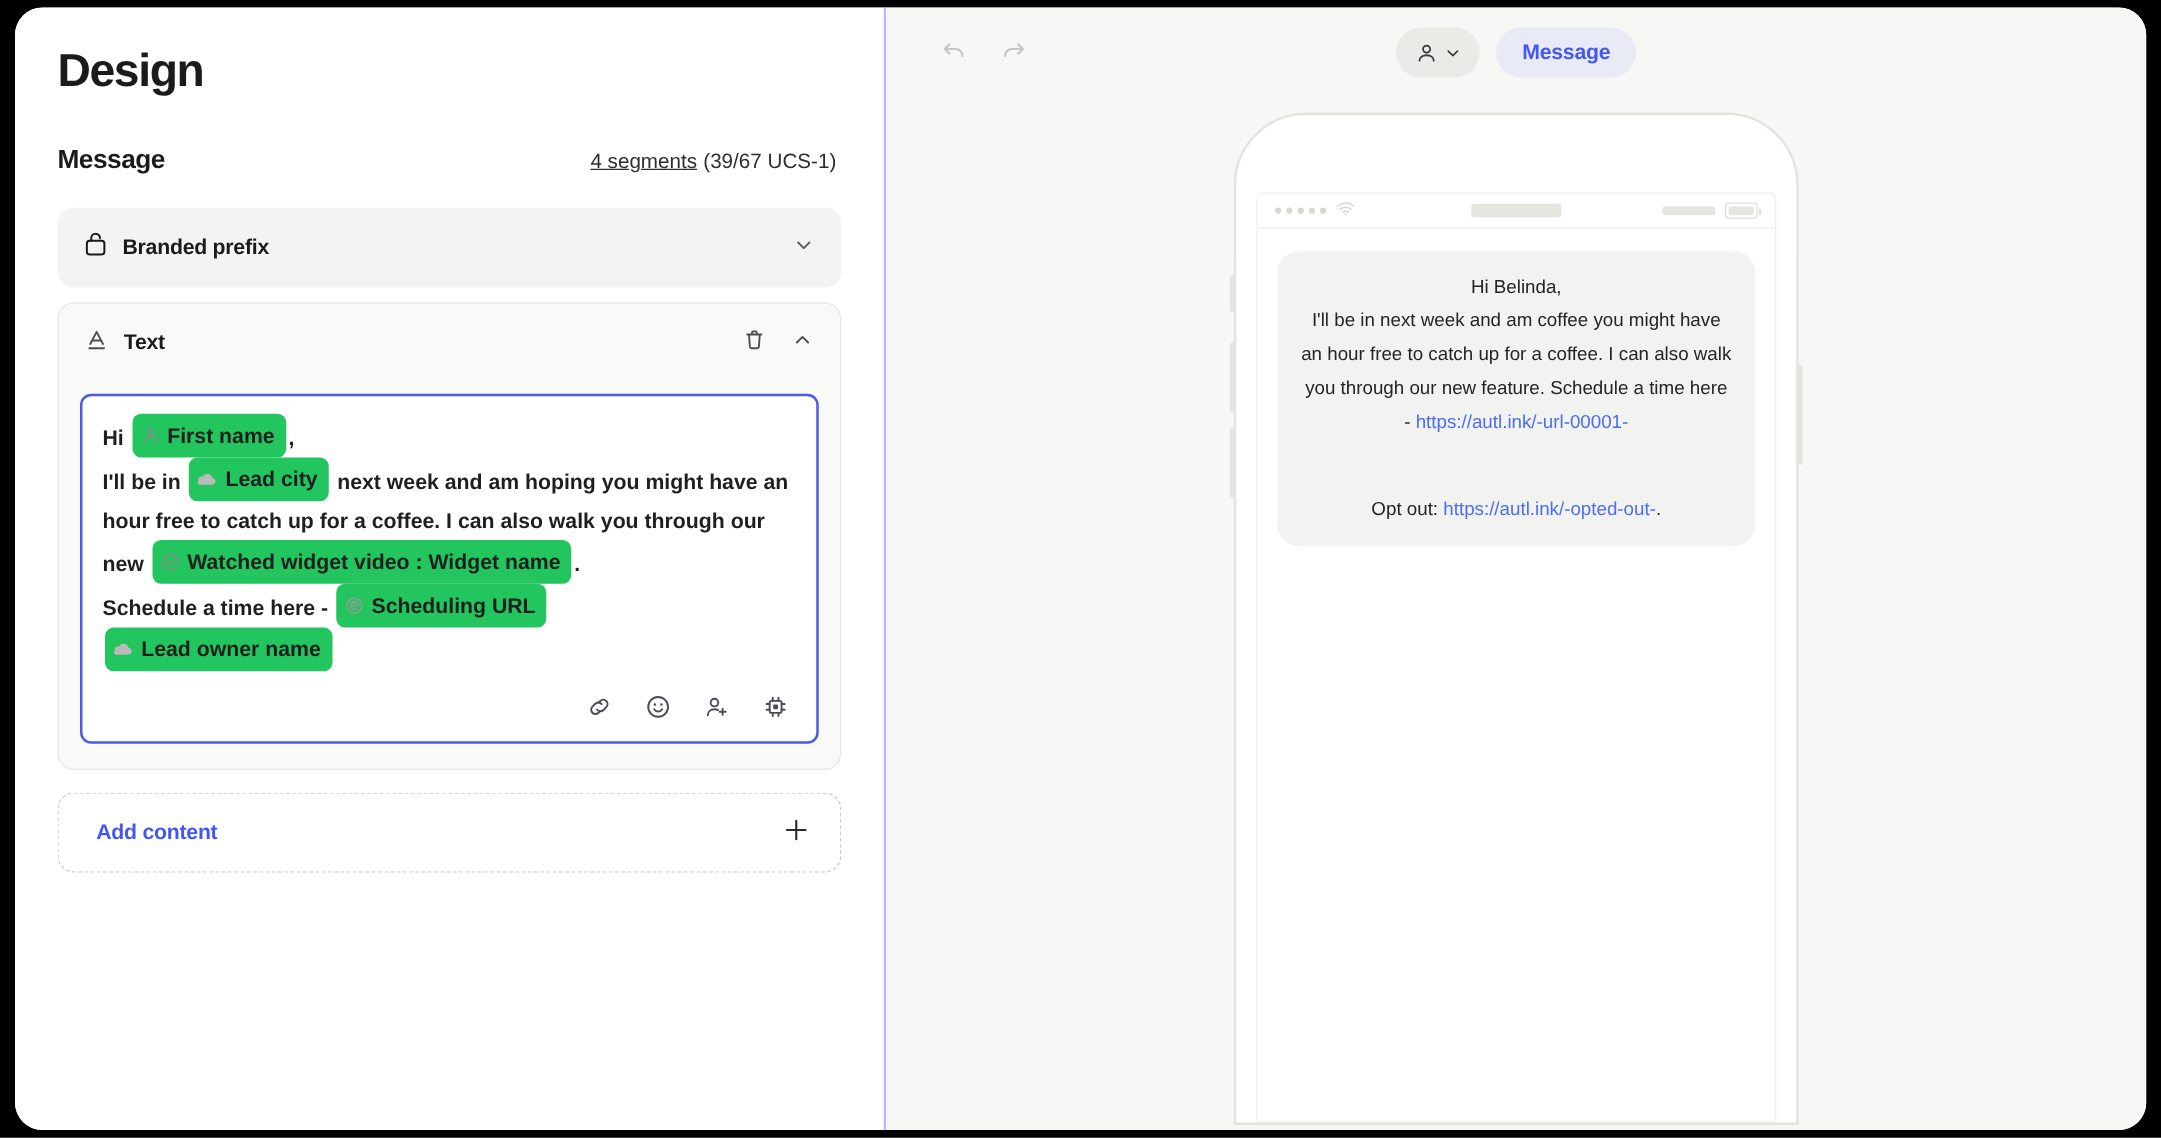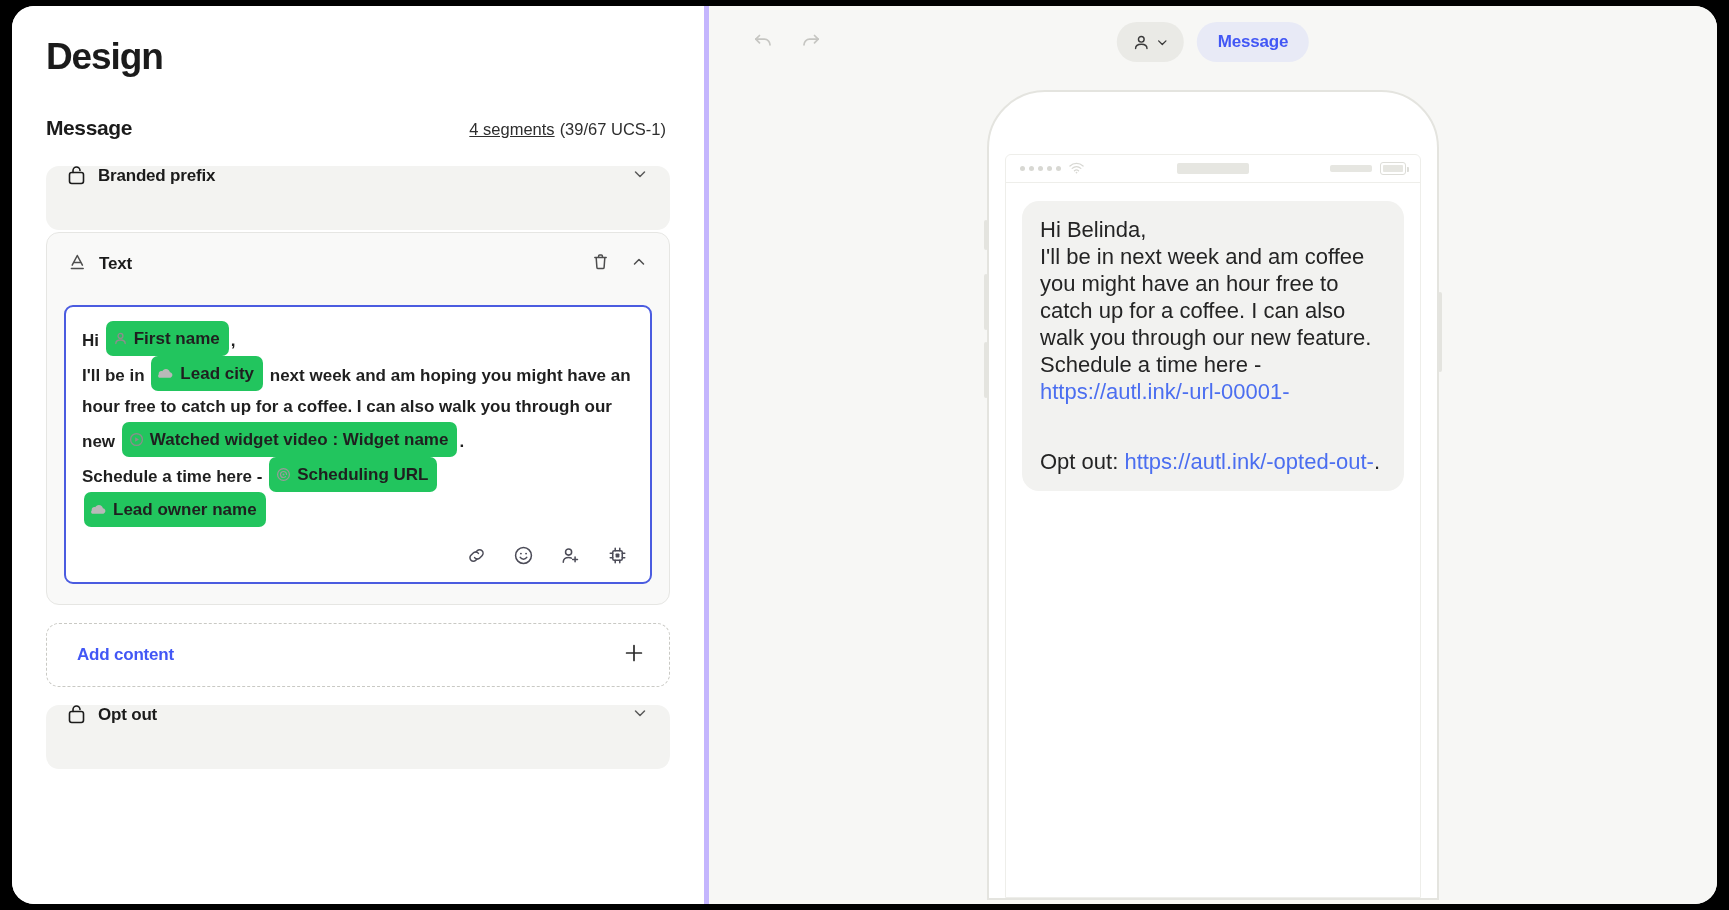--- a/index.html
+++ b/index.html
@@ -17,21 +17,21 @@
     border-radius: 22px;
     overflow: hidden;
     display: flex;
   }
 
   
   .left-panel {
     width: 697px;
     height: 100%;
     background: #ffffff;
-    border-right: 5px solid #c4b5fd;
+    border-right: 2px solid #c4b5fd;
     padding: 22px 34px 0 34px;
     position: relative;
     flex-shrink: 0;
   }
   .page-title {
     font-size: 37px;
     font-weight: 700;
     color: #1b1b1b;
     letter-spacing: -1.1px;
     margin-top: 8px;
@@ -53,22 +53,23 @@
   .seg-info { font-size: 16.5px; color: #2e2e2e; }
   .seg-count { text-decoration: underline; }
   .seg-detail { margin-left: 5px; }
 
   
   .block {
     background: #f3f3f1;
     border-radius: 13px;
     height: 64px;
     display: flex;
+    align-items: center;
     padding: 0 22px;
-    margin-bottom: 2px;
+    margin-bottom: 12px;
   }
   .block-label {
     font-size: 17px;
     font-weight: 700;
     color: #1b1b1b;
     margin-left: 13px;
     letter-spacing: -0.2px;
   }
   .block .spacer { flex: 1; }
   .chev { color: #5a5a5a; }
@@ -278,23 +279,24 @@
   }
 
   .bubble-wrap { padding: 18px 16px 0 16px; }
   .bubble {
     background: #f2f2f0;
     border-radius: 17px;
     padding: 15px 18px 16px 18px;
     max-width: 100%;
   }
   .bubble-text {
-    font-size: 22px;
+    font-size: 15px;
     line-height: 27px;
     color: #242424;
+    text-align: center;
   }
   .link { color: #4b6ef0; }
   .optout-line { margin-top: 43px; }
 </style>
 </head>
 <body>
 
 <div class="window">
 
   <div class="left-panel">
@@ -429,35 +431,20 @@
     <div class="add-content">
       <span class="add-label">Add content</span>
       <span class="spacer"></span>
       <span class="plus">
         <svg width="22" height="22" viewBox="0 0 22 22" fill="none">
           <path d="M11 3.6v14.8M3.6 11h14.8" stroke="#2b2b2b" stroke-width="1.7" stroke-linecap="round"></path>
         </svg>
       </span>
     </div>
 
-    <div class="block">
-      <span>
-        <svg width="17" height="19" viewBox="0 0 17 19" fill="none">
-          <rect x="1.5" y="6.5" width="14" height="11" rx="2.2" stroke="#1b1b1b" stroke-width="1.6"></rect>
-          <path d="M5 6.5V4.5a3.5 3.5 0 017 0" stroke="#1b1b1b" stroke-width="1.6" stroke-linecap="round"></path>
-        </svg>
-      </span>
-      <span class="block-label">Opt out</span>
-      <span class="spacer"></span>
-      <span class="chev">
-        <svg width="16" height="16" viewBox="0 0 16 16" fill="none">
-          <path d="M3.5 6l4.5 4.5L12.5 6" stroke="#5a5a5a" stroke-width="1.5" stroke-linecap="round" stroke-linejoin="round"></path>
-        </svg>
-      </span>
-    </div>
   </div>
 
   <div class="right-panel">
 
     <div class="top-bar">
       <div class="undo-redo">
         <span class="ur-btn">
           <svg width="24" height="24" viewBox="0 0 24 24" fill="none">
             <path d="M8.5 7.5L4.8 11.2l3.7 3.7" stroke="#c6c6c2" stroke-width="1.7" stroke-linecap="round" stroke-linejoin="round"></path>
             <path d="M4.8 11.2h8.6a5.6 5.6 0 015.6 5.6" stroke="#c6c6c2" stroke-width="1.7" stroke-linecap="round"></path>

